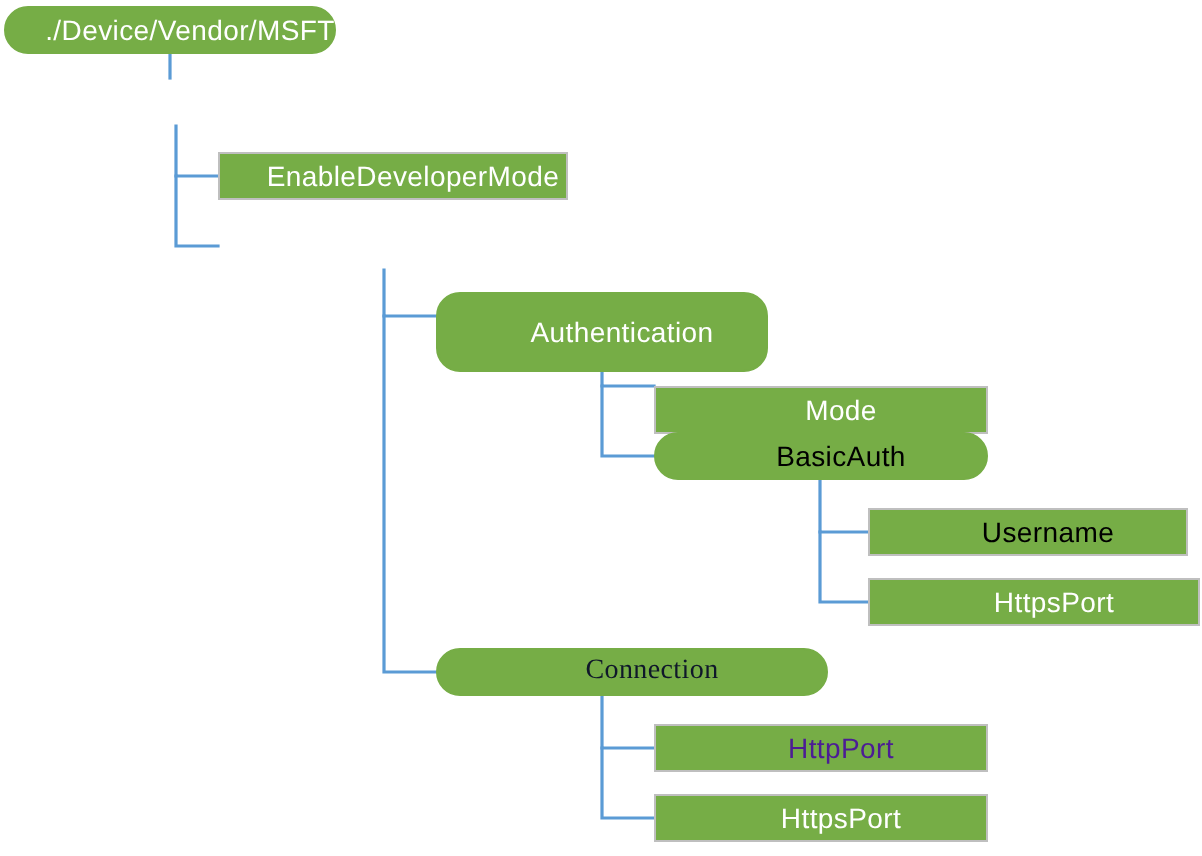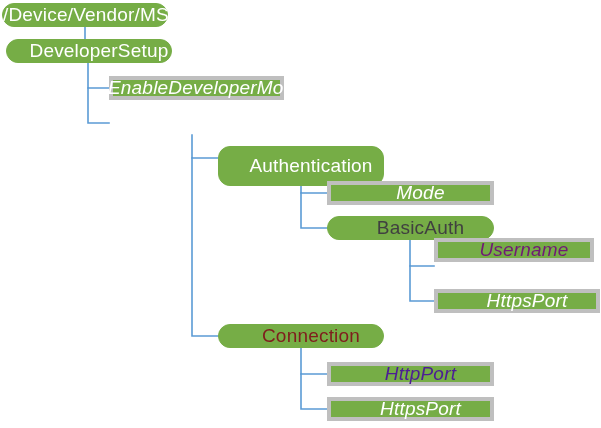--- a/index.html
+++ b/index.html
@@ -29,36 +29,35 @@
     pointer-events: none;
   }
   .node {
     position: absolute;
     box-sizing: border-box;
     background: #76AD46;
     color: #ffffff;
     display: flex;
     align-items: center;
     justify-content: center;
-    font-size: 19px;
+    font-size: 14px;
     font-family: "Liberation Sans", sans-serif;
     letter-spacing: 0.2px;
     white-space: nowrap;
     line-height: 1;
     z-index: 2;
     padding-left: 20px;
   }
   .node.rounded {
     border-radius: 12px;
     border: 1px solid #76AD46;
   }
   .node.rect {
     border-radius: 0;
-    border: 4px solid #be185d;
-    font-style: italic;
+    border: 1px solid #be185d;
   }
   .node .node-label {
     display: block;
     padding-bottom: 1px;
   }
 </style>
 </head>
 <body>
 
 <div id="diagram" style="background: rgb(255, 255, 255);">
@@ -74,50 +73,47 @@
       <path d="M 410,240 L 410,266 L 434,266" fill="none" stroke="#5B9BD5" stroke-width="1.6" stroke-linecap="square" stroke-linejoin="miter"></path>
       <path d="M 410,266 L 410,301 L 434,301" fill="none" stroke="#5B9BD5" stroke-width="1.6" stroke-linecap="square" stroke-linejoin="miter"></path>
       <path d="M 301,348 L 301,374 L 327,374" fill="none" stroke="#5B9BD5" stroke-width="1.6" stroke-linecap="square" stroke-linejoin="miter"></path>
       <path d="M 301,374 L 301,409 L 327,409" fill="none" stroke="#5B9BD5" stroke-width="1.6" stroke-linecap="square" stroke-linejoin="miter"></path>
     </svg>
 
   <div class="node rounded" style="left: 2px; top: 3px; width: 166px; height: 24px; background: rgb(118, 173, 70); color: rgb(255, 255, 255); border-color: rgb(118, 173, 70);">
     <span class="node-label">./Device/Vendor/MSFT</span>
   </div>
 
-  <div class="node rounded" style="left: 6px; top: 39px; width: 166px; height: 24px; background: rgb(118, 173, 70); color: rgb(255, 255, 255); border-color: rgb(118, 173, 70);">
-    <span class="node-label">DeveloperSetup</span>
-  </div>
 
   <div class="node rect" style="left: 109px; top: 76px; width: 175px; height: 24px; background: rgb(118, 173, 70); color: rgb(255, 255, 255); border-color: rgb(191, 191, 191);">
     <span class="node-label">EnableDeveloperMode</span>
   </div>
 
 
   <div class="node rounded" style="left: 218px; top: 146px; width: 166px; height: 40px; background: rgb(118, 173, 70); color: rgb(255, 255, 255); border-color: rgb(118, 173, 70);">
     <span class="node-label">Authentication</span>
   </div>
 
-  <div class="node rect" style="left: 327px; top: 181px; width: 167px; height: 24px; background: rgb(118, 173, 70); color: rgb(255, 255, 255); border-color: rgb(191, 191, 191);">
+  <div class="node rect" style="left: 327px; top: 193px; width: 167px; height: 24px; background: rgb(118, 173, 70); color: rgb(255, 255, 255); border-color: rgb(191, 191, 191);">
     <span class="node-label">Mode</span>
   </div>
 
-  <div class="node rounded" style="left: 327px; top: 216px; width: 167px; height: 24px; background: rgb(118, 173, 70); color: #404040; border-color: rgb(118, 173, 70);">
+  <div class="node rounded" style="left: 327px; top: 216px; width: 167px; height: 24px; background: rgb(118, 173, 70); color: #000000; border-color: rgb(118, 173, 70);">
     <span class="node-label">BasicAuth</span>
   </div>
 
-  <div class="node rect" style="left: 434px; top: 238px; width: 160px; height: 24px; background: rgb(118, 173, 70); color: #701a75; border-color: rgb(191, 191, 191);">
+  <div class="node rect" style="left: 434px; top: 254px; width: 160px; height: 24px; background: rgb(118, 173, 70); color: #000000; border-color: rgb(191, 191, 191);">
     <span class="node-label">Username</span>
   </div>
 
   <div class="node rect" style="left: 434px; top: 289px; width: 166px; height: 24px; background: rgb(118, 173, 70); color: rgb(255, 255, 255); border-color: rgb(191, 191, 191);">
     <span class="node-label">HttpsPort</span>
   </div>
 
-  <div class="node rounded" style="left: 218px; top: 324px; width: 166px; height: 24px; background: rgb(118, 173, 70); color: #7f1d1d; border-color: rgb(118, 173, 70);">
+  <div class="node rounded" style="left: 218px; top: 324px; width: 196px; height: 24px; background: rgb(118, 173, 70); color: #0f172a; border-color: rgb(118, 173, 70); font-family: Liberation Serif, serif;">
     <span class="node-label">Connection</span>
   </div>
 
   <div class="node rect" style="left: 327px; top: 362px; width: 167px; height: 24px; background: rgb(118, 173, 70); color: #4c1d95; border-color: rgb(191, 191, 191);">
     <span class="node-label">HttpPort</span>
   </div>
 
   <div class="node rect" style="left: 327px; top: 397px; width: 167px; height: 24px; background: rgb(118, 173, 70); color: rgb(255, 255, 255); border-color: rgb(191, 191, 191);">
     <span class="node-label">HttpsPort</span>
   </div>

